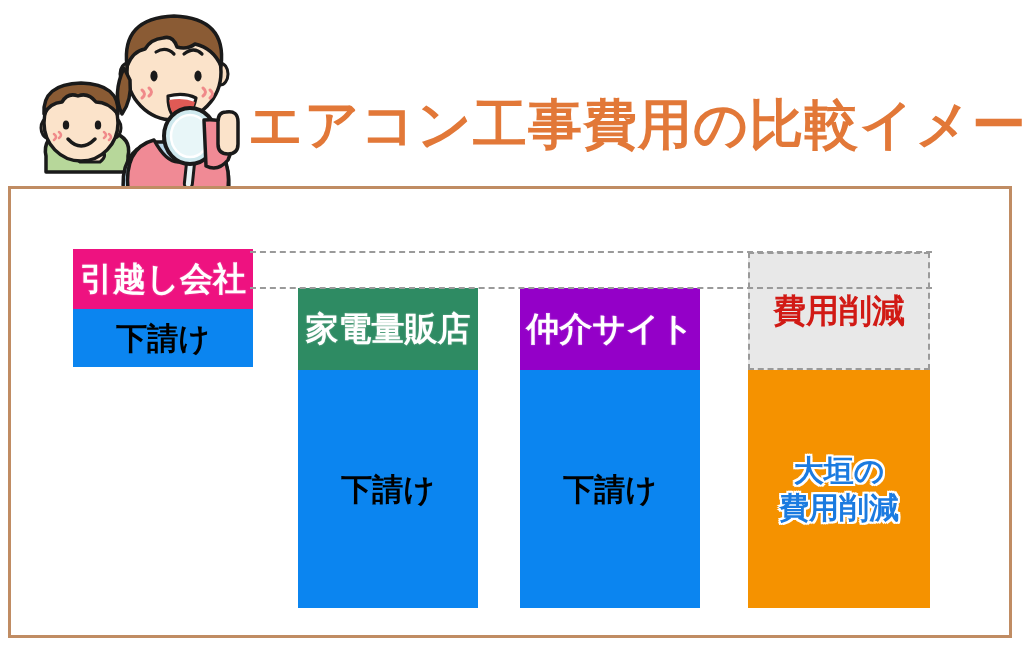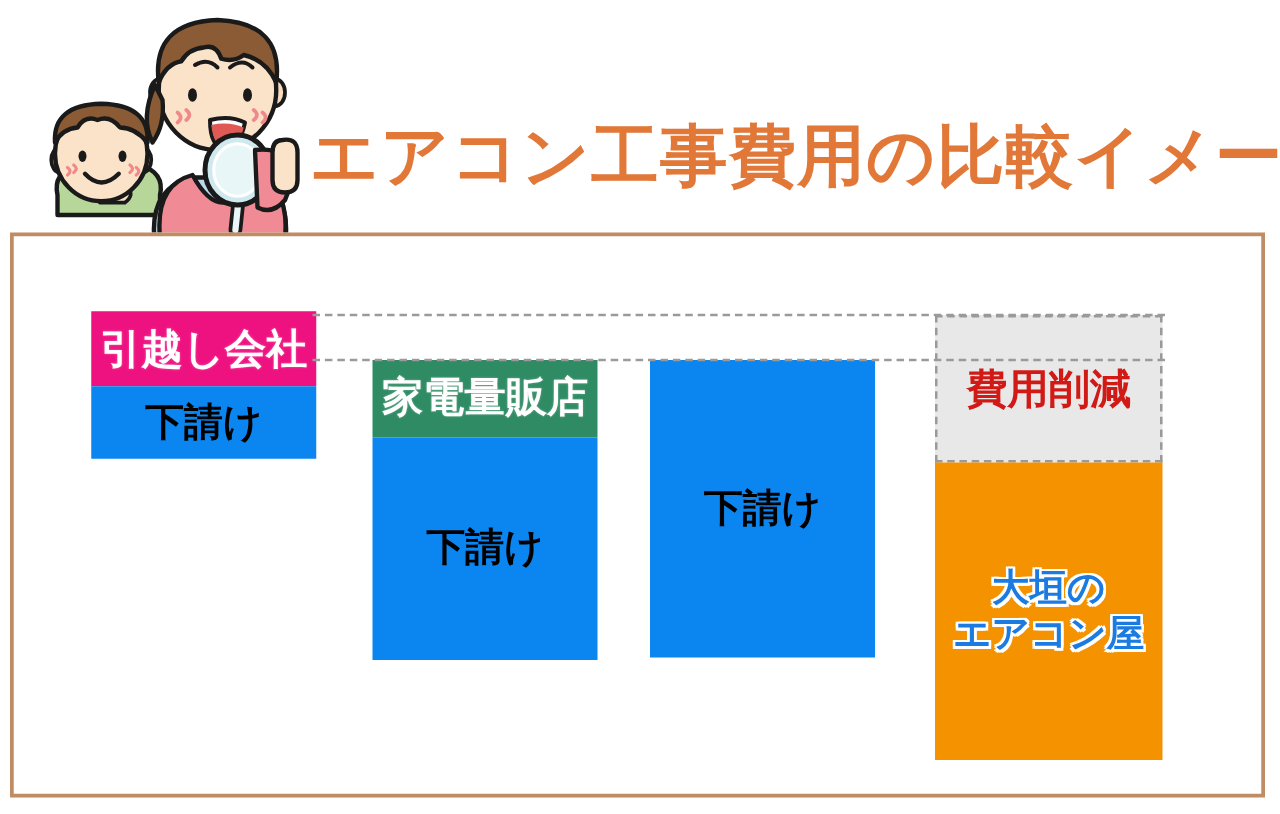--- a/index.html
+++ b/index.html
@@ -147,28 +147,29 @@
   <div class="frame"></div>
 
   <div class="guide guide-top"></div>
   <div class="guide guide-bottom"></div>
 
   <div class="bar" style="left:73px; top:249px; width:180px; height:356px;">
     <div class="seg lbl-top" style="height:60px; background:#EE1280;">引越し会社</div>
     <div class="seg lbl-mid" style="height:58px; background:#0B85F0;">下請け</div>
   </div>
 
-  <div class="bar" style="left:298px; top:288px; width:180px; height:240px;">
+  <div class="bar" style="left:298px; top:288px; width:180px; height:320px;">
     <div class="seg lbl-top" style="height:82px; background:#2E8B63;">家電量販店</div>
     <div class="seg lbl-mid" style="height:238px; background:#0B85F0;">下請け</div>
   </div>
 
   <div class="bar" style="left:520px; top:288px; width:180px; height:320px;">
+    <div class="seg lbl-top" style="height:82px; background:#9400C8;">仲介サイト</div>
     <div class="seg lbl-mid" style="height:238px; background:#0B85F0;">下請け</div>
   </div>
 
   <div class="bar" style="left:748px; top:252px; width:182px; height:356px;">
     <div class="seg seg-dashed lbl-saving" style="height:118px;text-align:right;">費用削減</div>
     <div class="seg lbl-brand" style="height:238px; background:#F59200;">大垣の
-エアコン屋</div>
+費用削減</div>
   </div>
 
 </div>
 
 </body></html>

